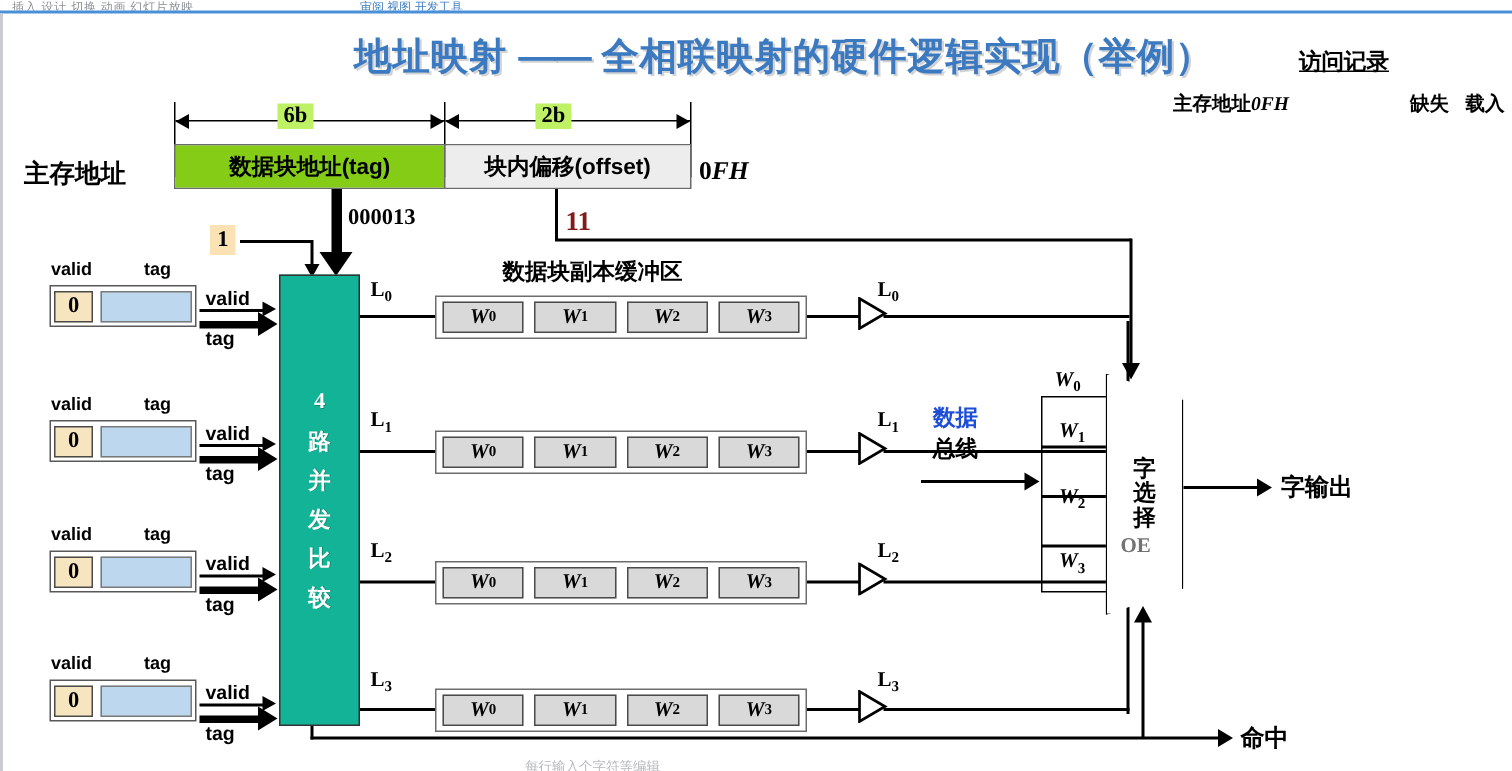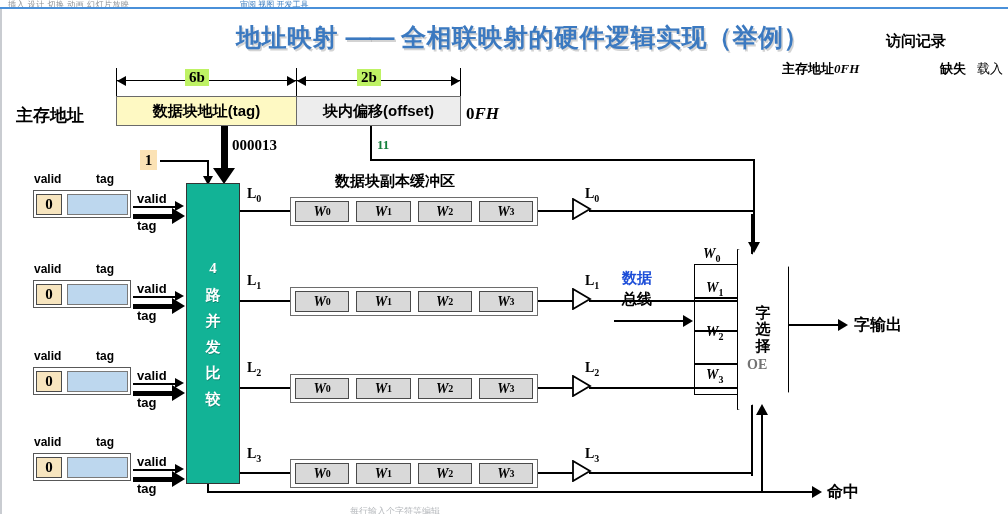--- a/index.html
+++ b/index.html
@@ -17,25 +17,25 @@
       font-size:8px;color:#3f7fc1;white-space:nowrap;}
   #left-edge{left:0;top:9px;width:2px;height:505px;background:#c9ccd1;}
 
   
   #title{left:236px;top:21px;font-size:25px;font-weight:bold;color:#3b79c0;
       letter-spacing:.5px;white-space:nowrap;
       text-shadow:1.5px 1.5px 0 rgba(175,175,175,.55);}
   #title .dash{letter-spacing:-1px;}
 
   
-  #access-title{left:886px;top:32px;font-size:15px;font-weight:bold;color:#000;}
+  #access-title{left:866px;top:32px;font-size:15px;font-weight:bold;color:#000;text-decoration:underline;}
   #access-line{left:782px;top:60px;font-size:13px;font-weight:bold;color:#000;white-space:nowrap;}
   #access-line i{font-family:"Liberation Serif",serif;font-style:italic;font-weight:bold;}
   #access-miss{left:940px;top:60px;font-size:13px;font-weight:bold;color:#000;}
-  #access-load{left:977px;top:60px;font-size:13px;font-weight:normal;color:#000;}
+  #access-load{left:977px;top:60px;font-size:13px;font-weight:bold;color:#000;}
 
   
   .tick{background:#000;width:1px;}
   #tick-l{left:116px;top:68px;height:50px;}
   #tick-m{left:296px;top:68px;height:50px;}
   #tick-r{left:460px;top:68px;height:50px;}
 
   .dimrow{height:12px;}
   .dimline{position:absolute;top:6px;height:1.3px;background:#000;}
   .arrowL,.arrowR{position:absolute;top:1.5px;width:0;height:0;
@@ -43,34 +43,34 @@
   .arrowL{border-right:9px solid #000;}
   .arrowR{border-left:9px solid #000;}
   .dimlabel{position:absolute;top:-5px;background:#bef264;padding:0 4px;
       font-family:"Liberation Serif",serif;font-weight:bold;font-size:15px;color:#000;}
 
   #dim6{left:117px;top:74px;width:179px;}
   #dim2{left:297px;top:74px;width:163px;}
 
   #mem-label{left:16px;top:104px;font-size:17px;font-weight:bold;color:#000;}
   #field-box{left:116px;top:96px;width:345px;height:30px;border:1.4px solid #6a6a6a;box-sizing:border-box;}
-  #tag-field{left:117px;top:97px;width:179px;height:28px;background:#fef9c3;
+  #tag-field{left:117px;top:97px;width:179px;height:28px;background:#84cc16;
       display:flex;align-items:center;justify-content:center;box-sizing:border-box;}
   #off-field{left:297px;top:97px;width:163px;height:28px;background:#ededed;
       display:flex;align-items:center;justify-content:center;box-sizing:border-box;}
   #field-div{left:296px;top:96px;width:1.4px;height:30px;background:#6a6a6a;}
   .fieldtxt{font-size:15px;font-weight:bold;color:#000;white-space:nowrap;}
   #addr-hex{left:466px;top:104px;font-family:"Liberation Serif",serif;
       font-size:17px;font-weight:bold;color:#000;}
   #addr-hex i{font-style:italic;}
 
   #bits-tag{left:232px;top:137px;font-family:"Liberation Serif",serif;
       font-size:15px;font-weight:bold;color:#000;}
   #bits-off{left:377px;top:137px;font-family:"Liberation Serif",serif;
-      font-size:13px;font-weight:bold;color:#15803d;}
+      font-size:18px;font-weight:bold;color:#7f1d1d;}
 
   
   #tagbus-v{left:221px;top:126px;width:7px;height:48px;background:#000;}
   #tagbus-head{left:213px;top:168px;width:0;height:0;
       border-left:11.5px solid transparent;border-right:11.5px solid transparent;
       border-top:16px solid #000;}
   
   #offbus-v{left:370px;top:126px;width:2px;height:34px;background:#000;}
   #offbus-h{left:370px;top:159px;width:384px;height:2px;background:#000;}
   #offbus-down{left:753px;top:159px;width:2px;height:86px;background:#000;}

